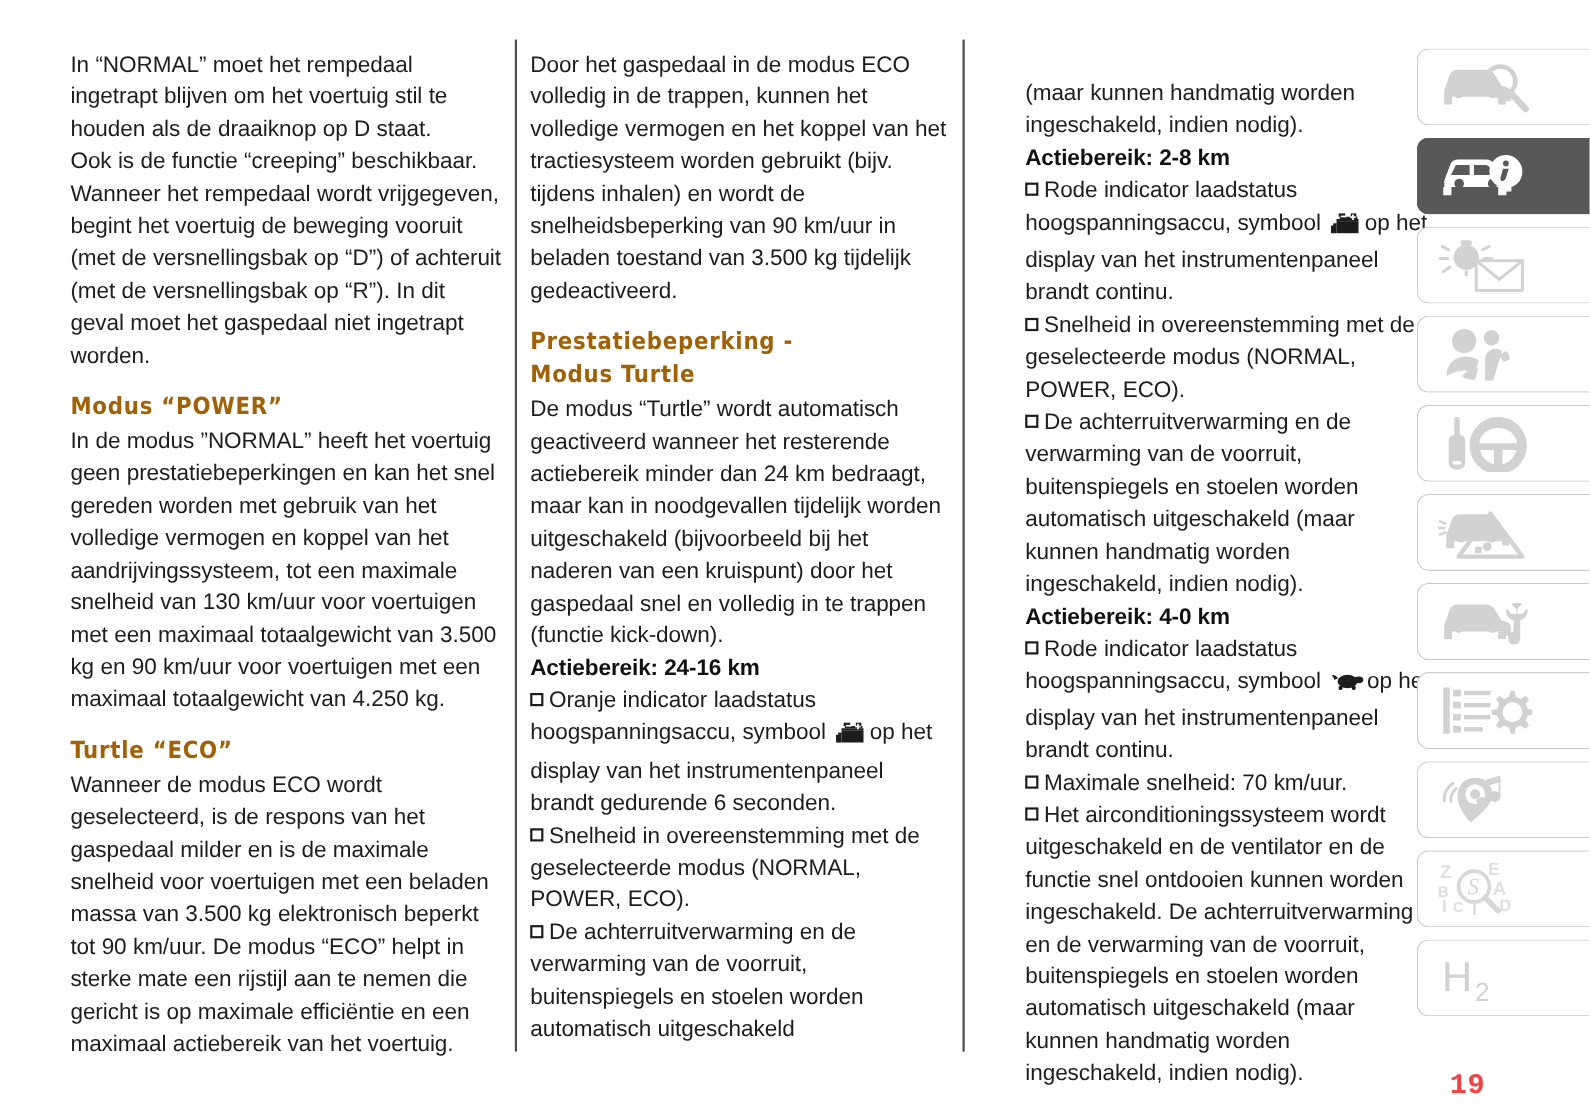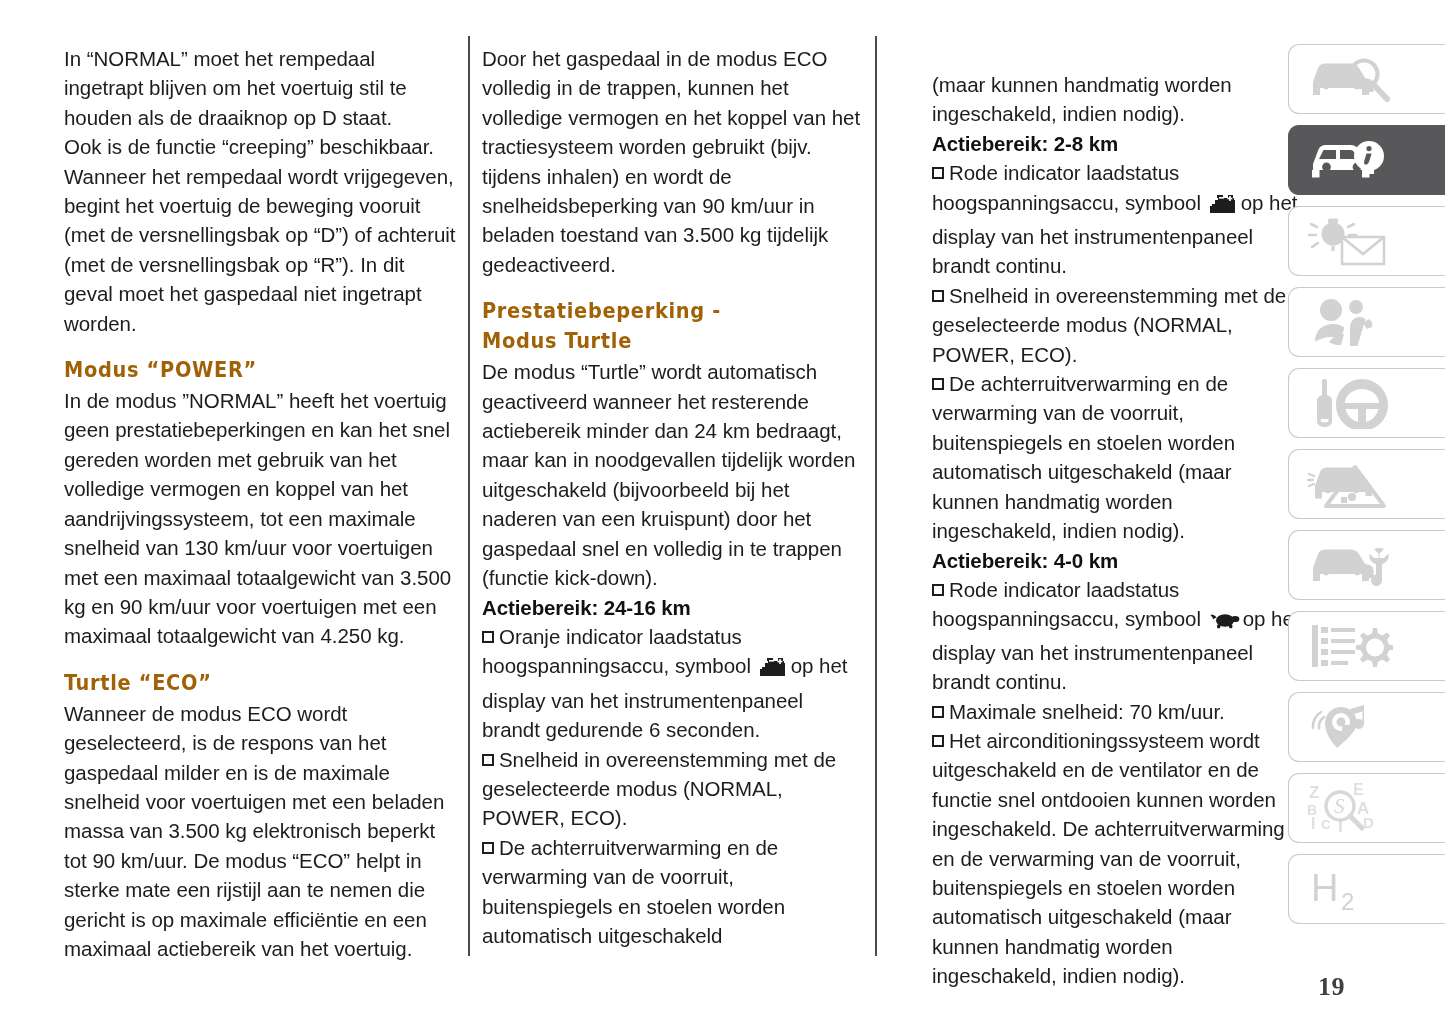--- a/index.html
+++ b/index.html
@@ -115,22 +115,22 @@
   }
   .tab svg { display: block; }
 
   .pagenum {
     position: absolute;
     left: 1318px;
     top: 972px;
     font-size: 26px;
     font-weight: bold;
     letter-spacing: 0.5px;
-    color: #404040;
-    font-family: Liberation Serif, serif;
+    color: #ef4444;
+    font-family: Liberation Mono, monospace;
     font-stretch: condensed;
   }
 </style>
 </head>
 <body>
 
 <div class="page">
 
   <div class="divider divider-1"></div>
   <div class="divider divider-2"></div>

